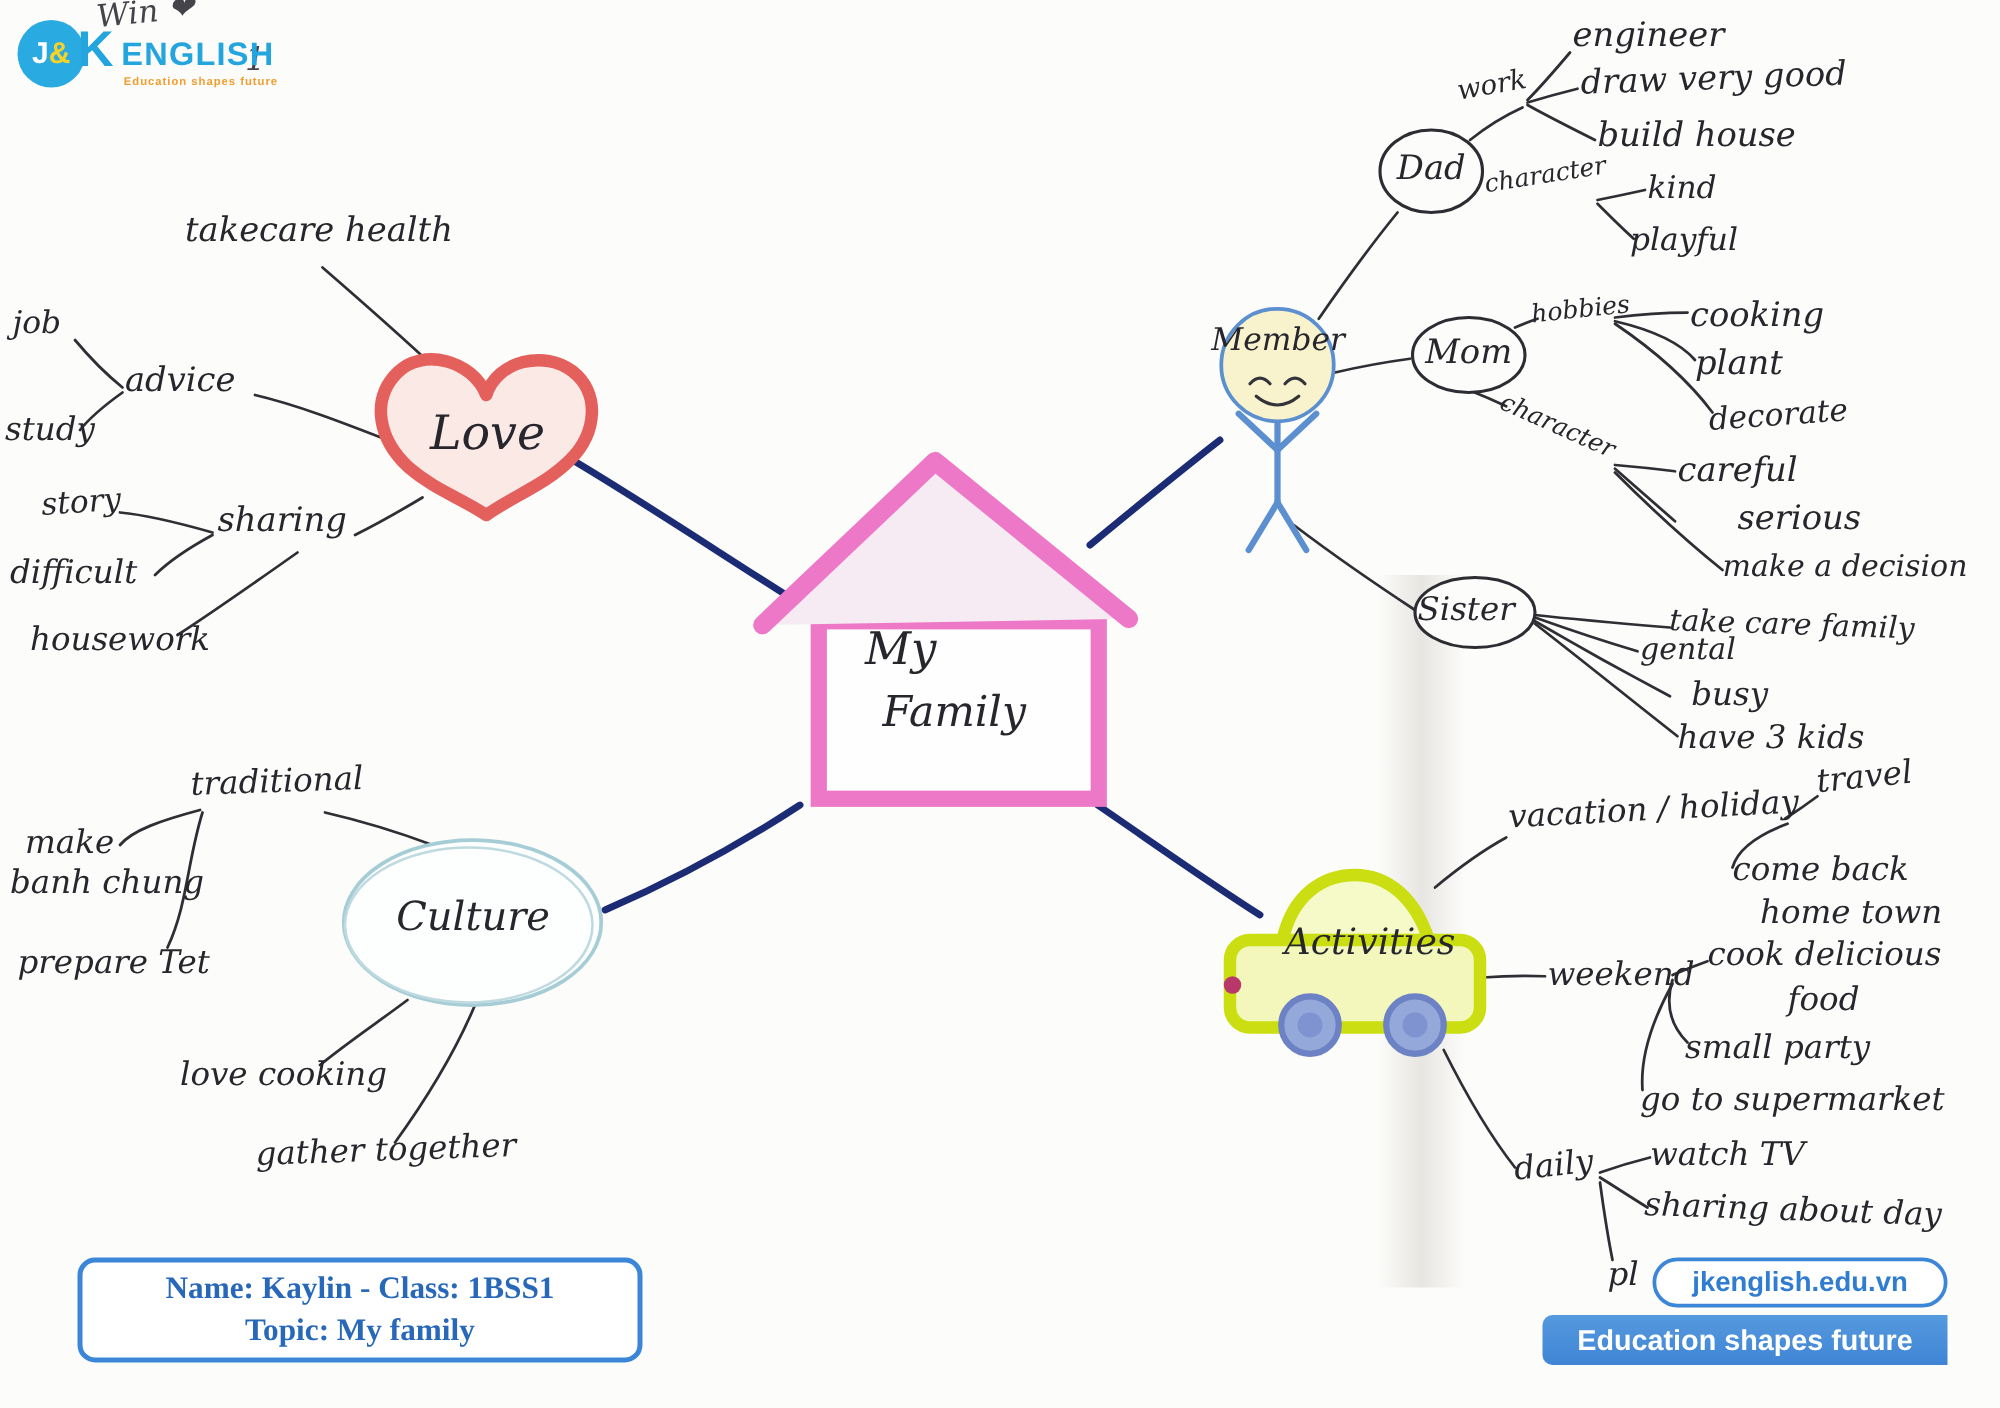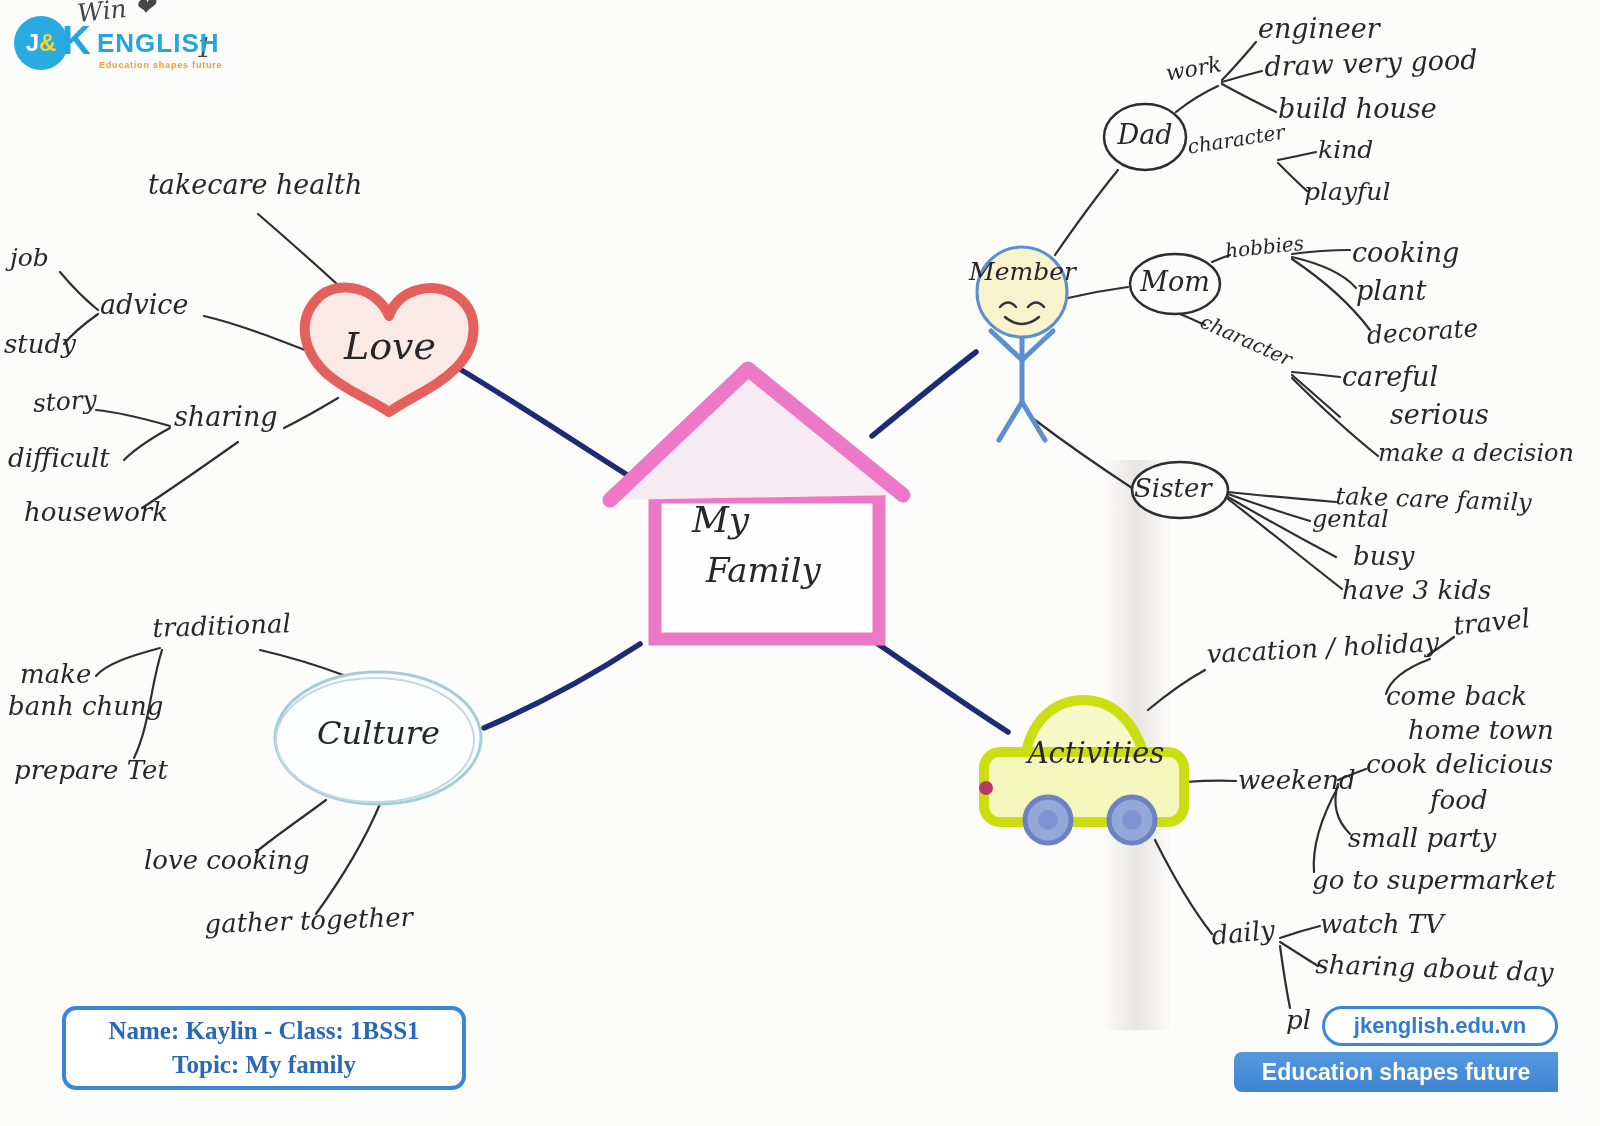--- a/index.html
+++ b/index.html
@@ -15,21 +15,21 @@
   
   .logo-circle { position:absolute; left:14px; top:16px; width:54px; height:54px; border-radius:50%;
     background:#29aae1; z-index:3; display:flex; align-items:center; justify-content:center;
     font-family:"Liberation Sans", sans-serif; font-weight:bold; font-size:24px; }
   .logo-circle .j { color:#ffffff; }
   .logo-circle .amp { color:#f5d329; }
   .logo-k { position:absolute; left:62px; top:18px; z-index:3; color:#25a5de; font-family:"Liberation Sans", sans-serif; font-weight:bold; font-size:40px; }
   .logo-name { position:absolute; left:97px; top:28px; z-index:3; color:#25a5de; font-family:"Liberation Sans", sans-serif; font-weight:bold; font-size:26px; letter-spacing:1px; }
   .logo-tagline { position:absolute; left:99px; top:60px; z-index:3; color:#f39c2d; font-family:"Liberation Sans", sans-serif; font-size:9px; letter-spacing:0.8px; font-weight:bold; }
   
-  .name-box { position:absolute; left:62px; top:1006px; width:404px; height:84px; z-index:3;
+  .name-box { position:absolute; left:62px; top:1006px; width:452px; height:84px; z-index:3;
     background:#ffffff; border:4px solid #3c86d8; border-radius:14px;
     display:flex; flex-direction:column; align-items:center; justify-content:center;
     font-family:"Liberation Serif", serif; font-weight:bold; color:#2868b8; font-size:25px; line-height:1.35; }
   .site-pill { position:absolute; left:1322px; top:1006px; width:236px; height:40px; z-index:3;
     background:#ffffff; border:3px solid #3c86d8; border-radius:20px;
     display:flex; align-items:center; justify-content:center;
     font-family:"Liberation Sans", sans-serif; font-weight:bold; color:#2f7cd0; font-size:22px; }
   .banner { position:absolute; left:1234px; top:1052px; width:324px; height:40px; z-index:3;
     background:linear-gradient(180deg,#5599de,#3f85d4); border-radius:8px 0 0 8px;
     display:flex; align-items:center; justify-content:center;

